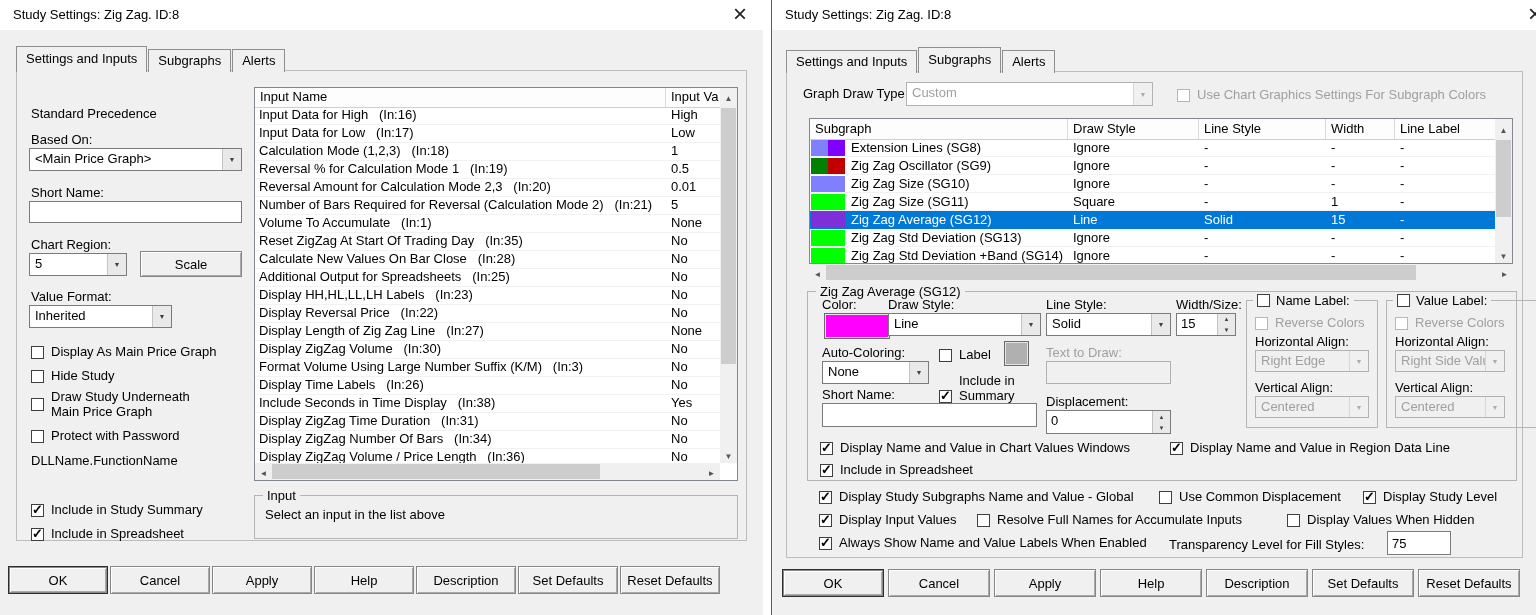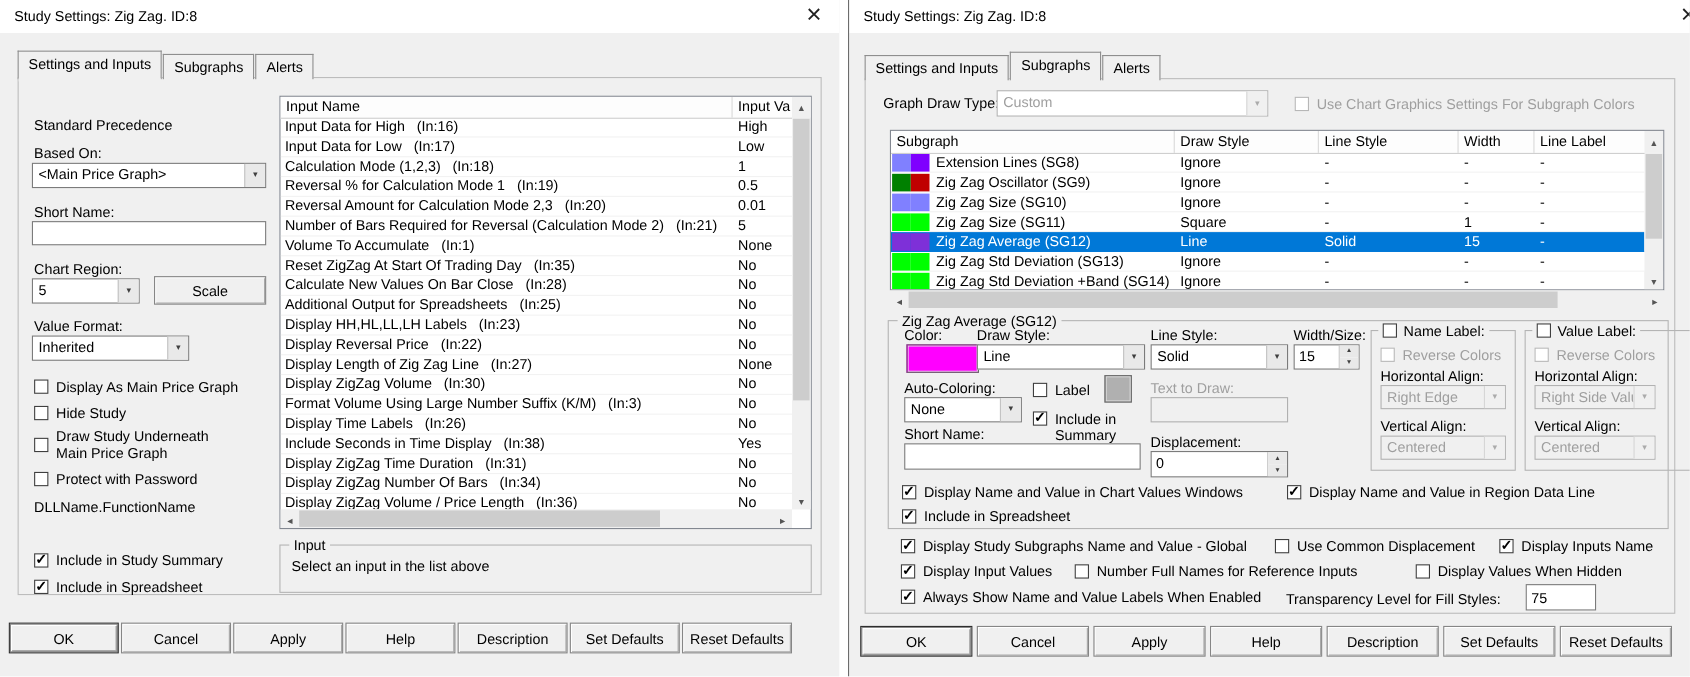--- a/index.html
+++ b/index.html
@@ -38,21 +38,21 @@
   .combo.disabled .combo-btn::before{color:#ababab;}
   .combo.graybg{background:#f0f0f0;}
 
   .spinner{position:absolute;background:#fff;border:1px solid #7b7b7b;display:flex;box-sizing:border-box;height:23px;}
   .spin-text{flex:1;padding:2px 4px;overflow:hidden;}
   .spin-btns{width:17px;display:flex;flex-direction:column;border-left:1px solid #c3c3c3;}
   .spin-up,.spin-down{flex:1;background:#e9e9e9;display:flex;align-items:center;justify-content:center;}
   .spin-up::before{content:"▲";font-size:6px;color:#3f3f3f;}
   .spin-down::before{content:"▼";font-size:6px;color:#3f3f3f;}
 
-  .cb{position:absolute;display:flex;align-items:flex-start;gap:7px;line-height:15px;}
+  .cb{position:absolute;display:flex;align-items:flex-end;gap:7px;line-height:15px;}
   .cb .box{width:13px;height:13px;border:1px solid #3f3f3f;background:#fff;flex:none;position:relative;margin-top:1px;box-sizing:border-box;}
   .cb.checked .box::after{content:"✓";position:absolute;left:0px;top:-3px;font-size:13px;font-weight:bold;color:#000;}
   .cb.disabled .box{border-color:#b7b7b7;}
   .cb.disabled .cbl{color:#9f9f9f;}
   .cb.mid{align-items:center;}
   .cbl{display:block;}
 
   .group{position:absolute;border:1px solid #b4b4b4;box-sizing:border-box;}
   .group-title{position:absolute;top:-8px;left:8px;background:#f0f0f0;padding:0 4px;line-height:15px;white-space:nowrap;}
   .group-title-cb{position:absolute;top:-8px;left:6px;background:#f0f0f0;padding:0 4px;display:flex;gap:6px;line-height:15px;white-space:nowrap;}
@@ -580,30 +580,30 @@
       <label class="cb checked" style="left:32px;top:417px;">
         <span class="box"></span>
         <span class="cbl">Display Study Subgraphs Name and Value - Global</span>
       </label>
       <label class="cb" style="left:372px;top:417px;">
         <span class="box"></span>
         <span class="cbl">Use Common Displacement</span>
       </label>
       <label class="cb checked" style="left:576px;top:417px;">
         <span class="box"></span>
-        <span class="cbl">Display Inputs Name</span>
+        <span class="cbl">Display Study Level</span>
       </label>
 
       <label class="cb checked" style="left:32px;top:440px;">
         <span class="box"></span>
         <span class="cbl">Display Input Values</span>
       </label>
       <label class="cb" style="left:190px;top:440px;">
         <span class="box"></span>
-        <span class="cbl">Number Full Names for Reference Inputs</span>
+        <span class="cbl">Resolve Full Names for Accumulate Inputs</span>
       </label>
       <label class="cb" style="left:500px;top:440px;">
         <span class="box"></span>
         <span class="cbl">Display Values When Hidden</span>
       </label>
 
       <label class="cb checked" style="left:32px;top:463px;">
         <span class="box"></span>
         <span class="cbl">Always Show Name and Value Labels When Enabled</span>
       </label>

